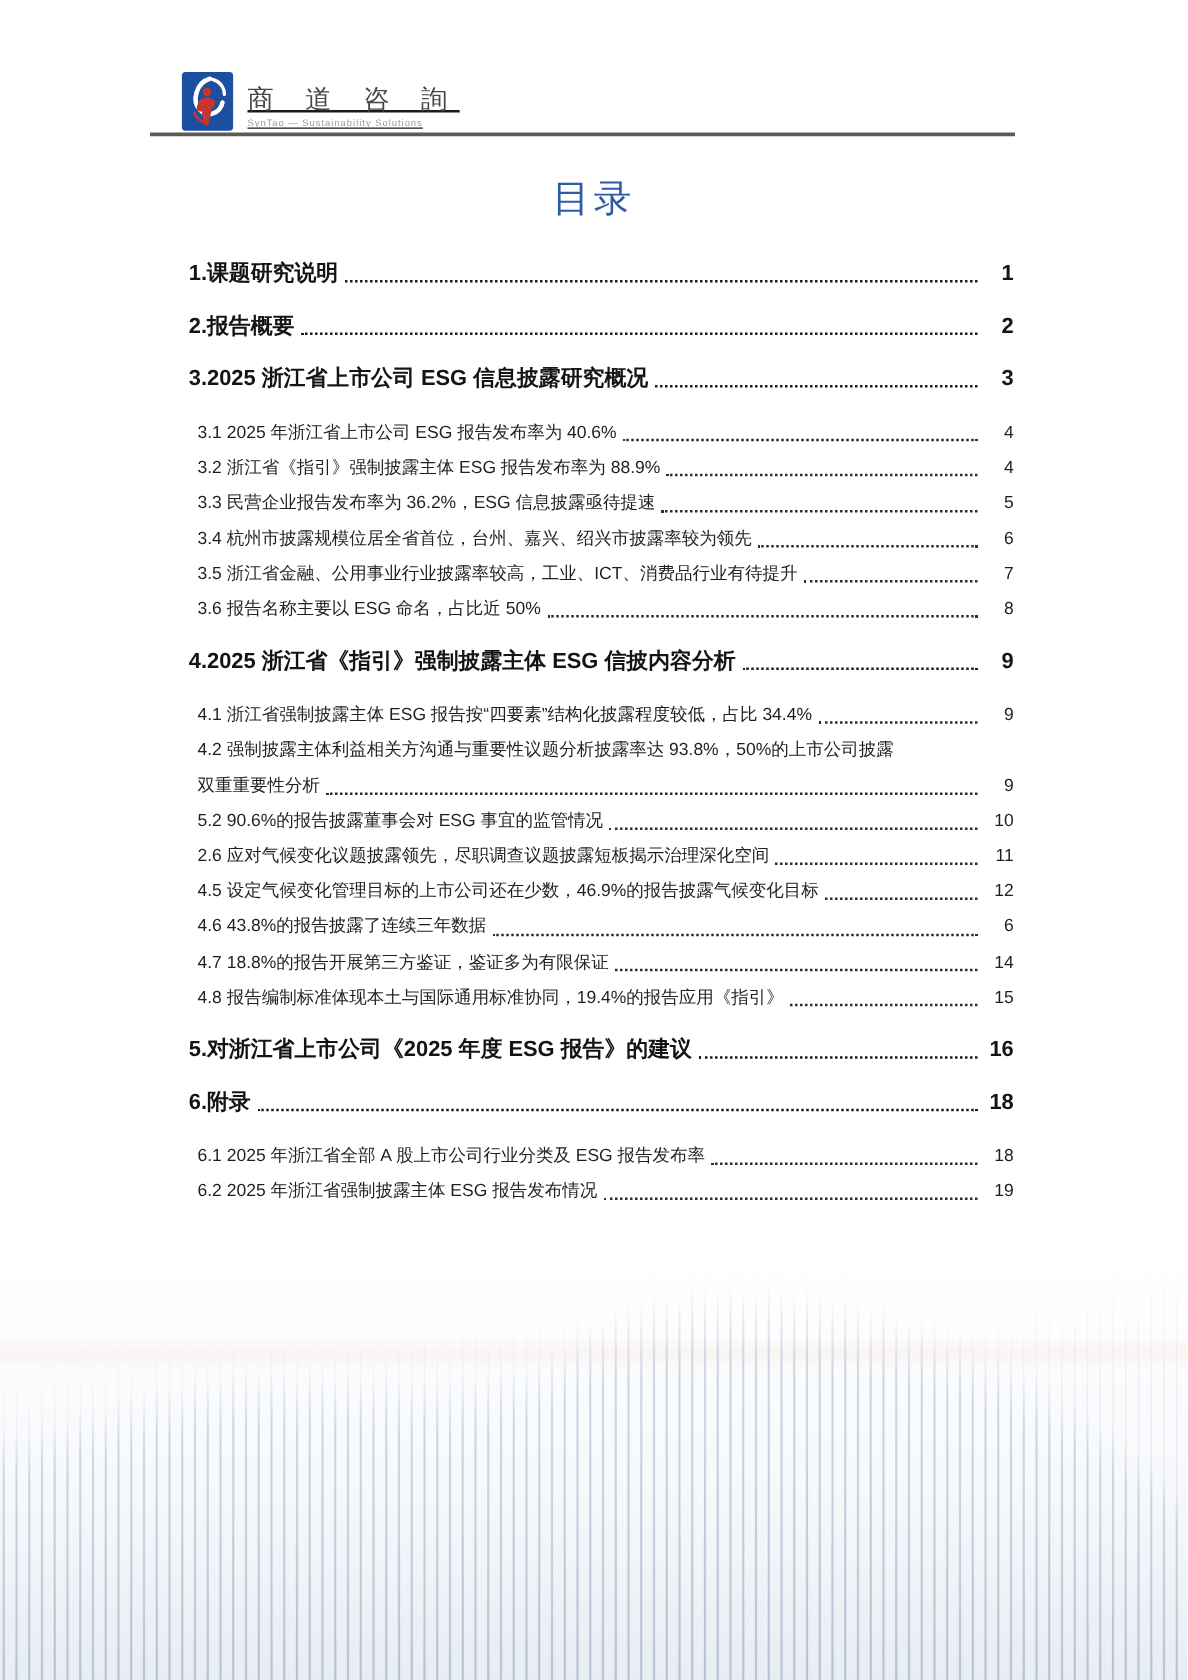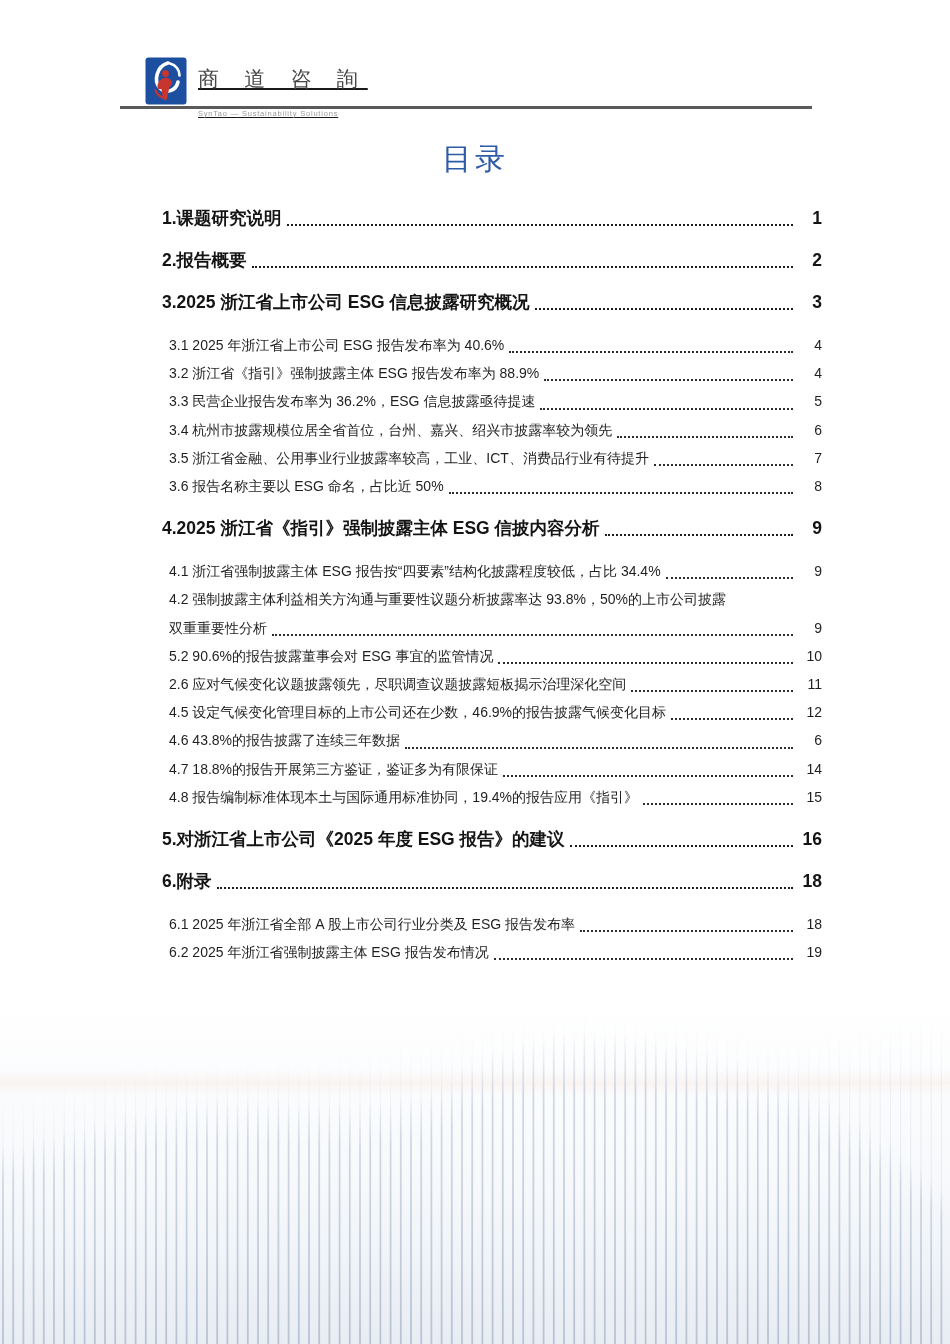--- a/index.html
+++ b/index.html
@@ -20,38 +20,38 @@
   }
   .logo-mark { width:42px; height:48px; display:block; }
   .logo-texts { padding-top:11px;text-decoration:underline; }
   .logo-cn {
     font-family:"Liberation Serif","DejaVu Serif",serif;
     font-size:21px; color:#474747; letter-spacing:10px;
     white-space:nowrap; line-height:1.1;
   }
   .logo-en {
     font-size:7.5px; color:#9a9a9a; letter-spacing:0.8px;
-    margin-top:18px; white-space:nowrap;
+    margin-top:3px; white-space:nowrap;
   }
   .header-rule {
     position:absolute; top:106px; left:120px;
     width:692px; height:3px; background:#5a5a5a;
   }
 
   
   .doc-title {
     position:absolute; top:139px; left:0; width:100%;
     margin:0; text-align:center;
     font-size:30px; font-weight:400; letter-spacing:3px;
     color:#2e5ba6;
   }
 
   
   .toc {
-    position:absolute; top:190px; left:162px; width:660px;
+    position:absolute; top:190px; left:151px; width:660px;
     display:flow-root;
   }
   .toc-row { }
   .toc-row.l1 {
     font-weight:700; font-size:17.5px; line-height:27px;
     margin:15px 0; color:#141414;
   }
   .toc-row.l2 {
     font-size:14px; line-height:28.2px; color:#1f1f1f;
     padding-left:7px;

